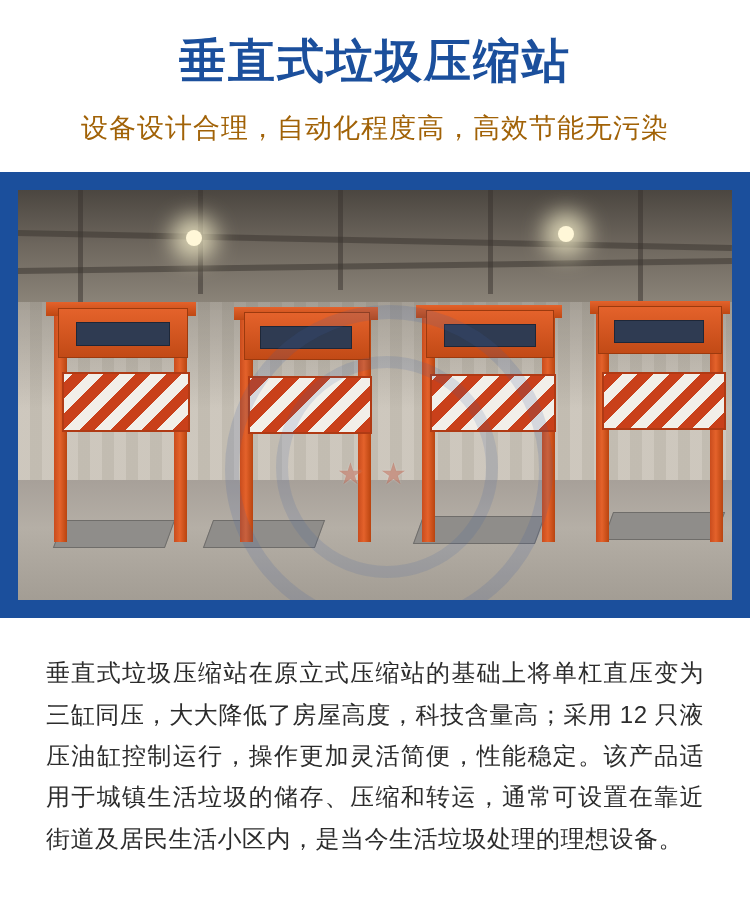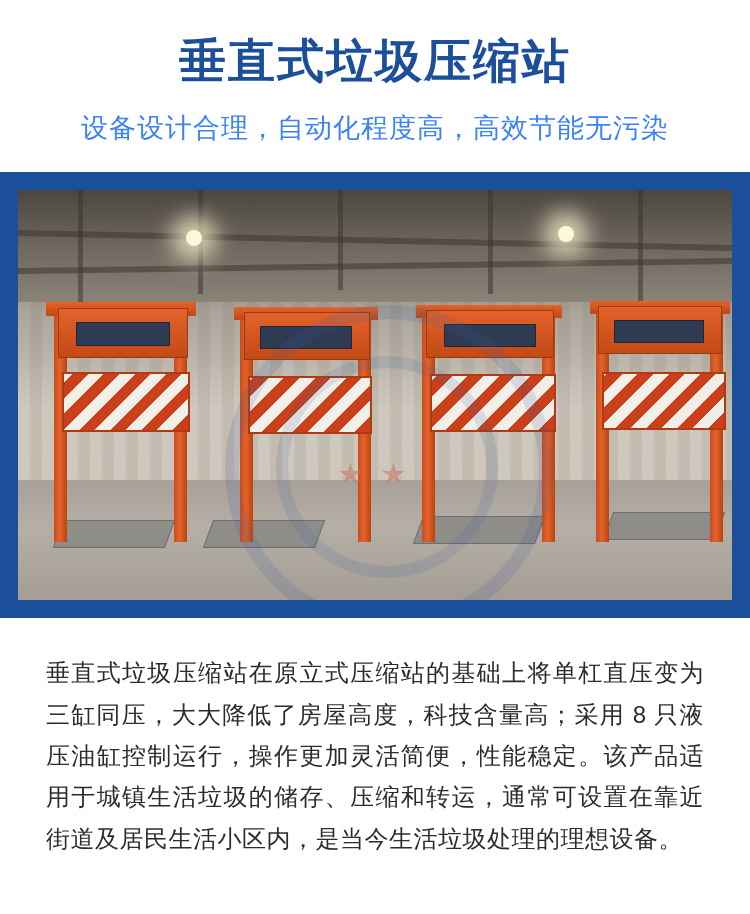--- a/index.html
+++ b/index.html
@@ -31,21 +31,21 @@
     font-size: 47px;
     font-weight: bold;
     color: #1b4f9c;
     letter-spacing: 2px;
     line-height: 1.15;
     margin: 0;
   }
   .subtitle {
     margin-top: 24px;
     font-size: 27px;
-    color: #3b82f6;
+    color: #a16207;
     letter-spacing: 1px;
     line-height: 1.2;
   }
 
   
   .image-band {
     margin-top: 28px;
     background: #1b4f9c;
     padding: 18px 18px;
     height: 446px;
@@ -290,15 +290,15 @@
         <div class="wm-ring-inner"></div>
         <div class="wm-inner">
           <span class="wm-star">★</span>
           <span class="wm-star">★</span>
         </div>
       </div>
 
     </div>
   </div>
 
-  <div class="body-text">垂直式垃圾压缩站在原立式压缩站的基础上将单杠直压变为三缸同压，大大降低了房屋高度，科技含量高；采用 8 只液压油缸控制运行，操作更加灵活简便，性能稳定。该产品适用于城镇生活垃圾的储存、压缩和转运，通常可设置在靠近街道及居民生活小区内，是当今生活垃圾处理的理想设备。</div>
+  <div class="body-text">垂直式垃圾压缩站在原立式压缩站的基础上将单杠直压变为三缸同压，大大降低了房屋高度，科技含量高；采用 12 只液压油缸控制运行，操作更加灵活简便，性能稳定。该产品适用于城镇生活垃圾的储存、压缩和转运，通常可设置在靠近街道及居民生活小区内，是当今生活垃圾处理的理想设备。</div>
 
 </div>
 
 </body></html>

